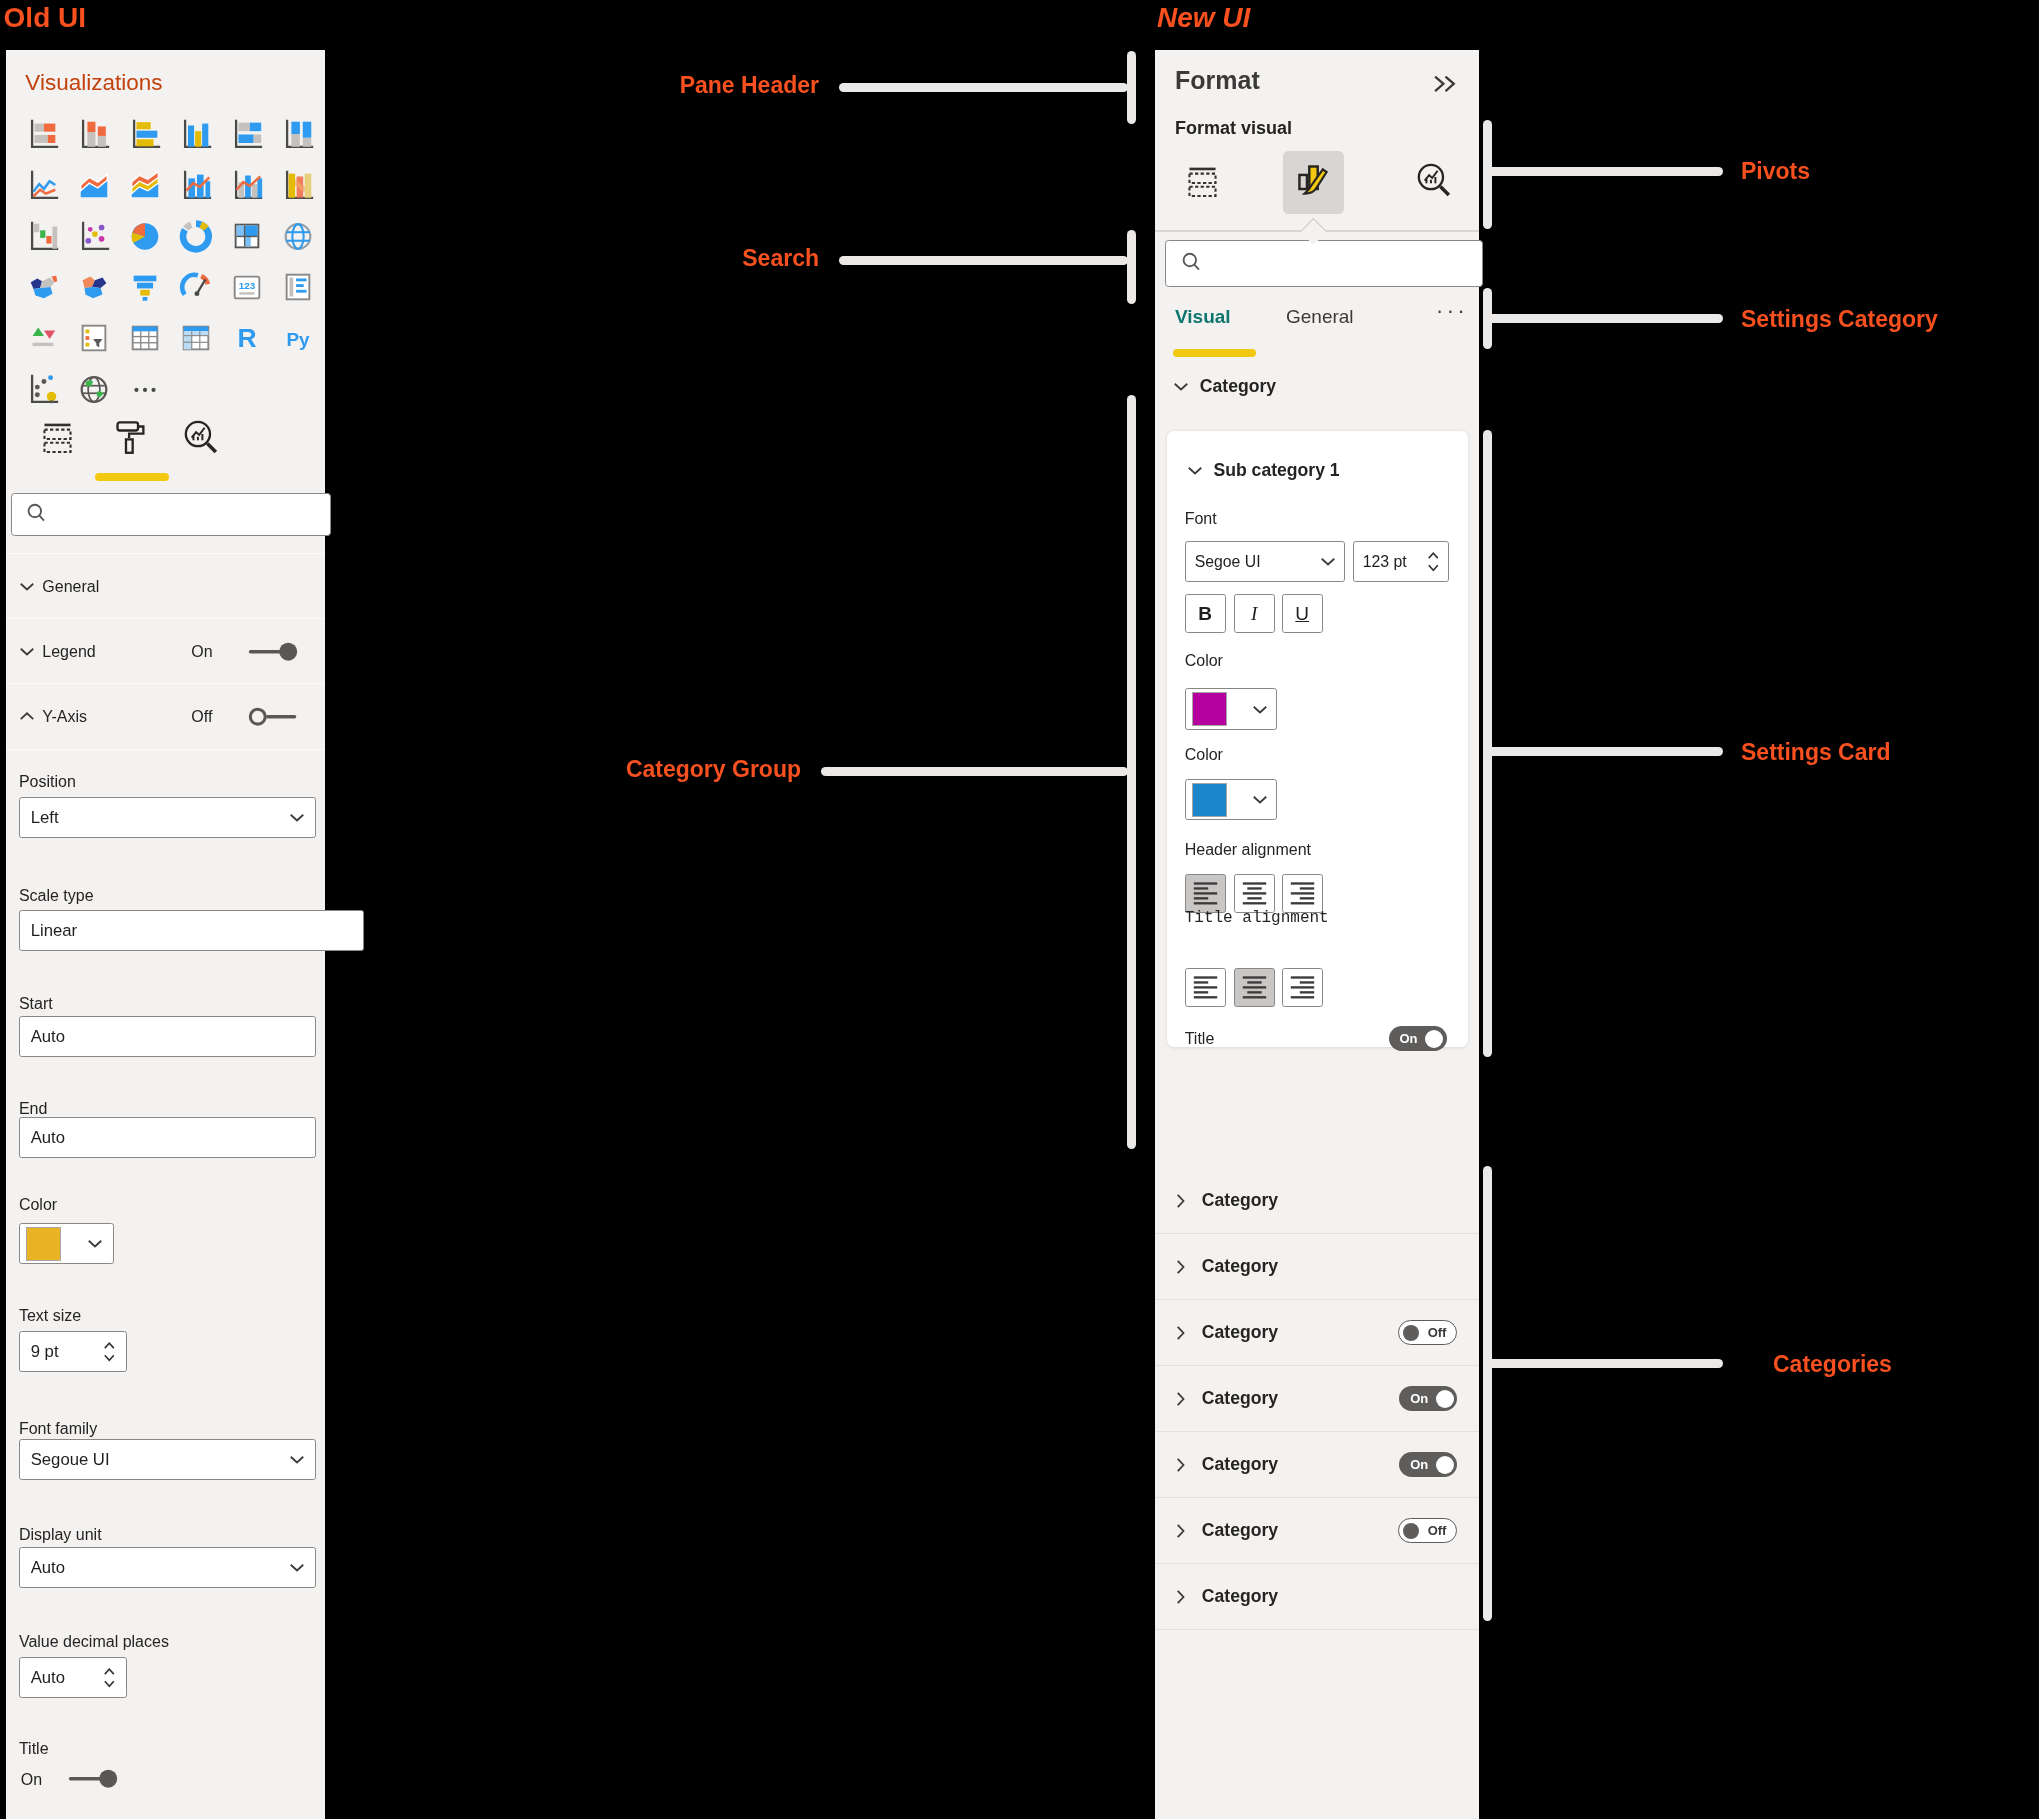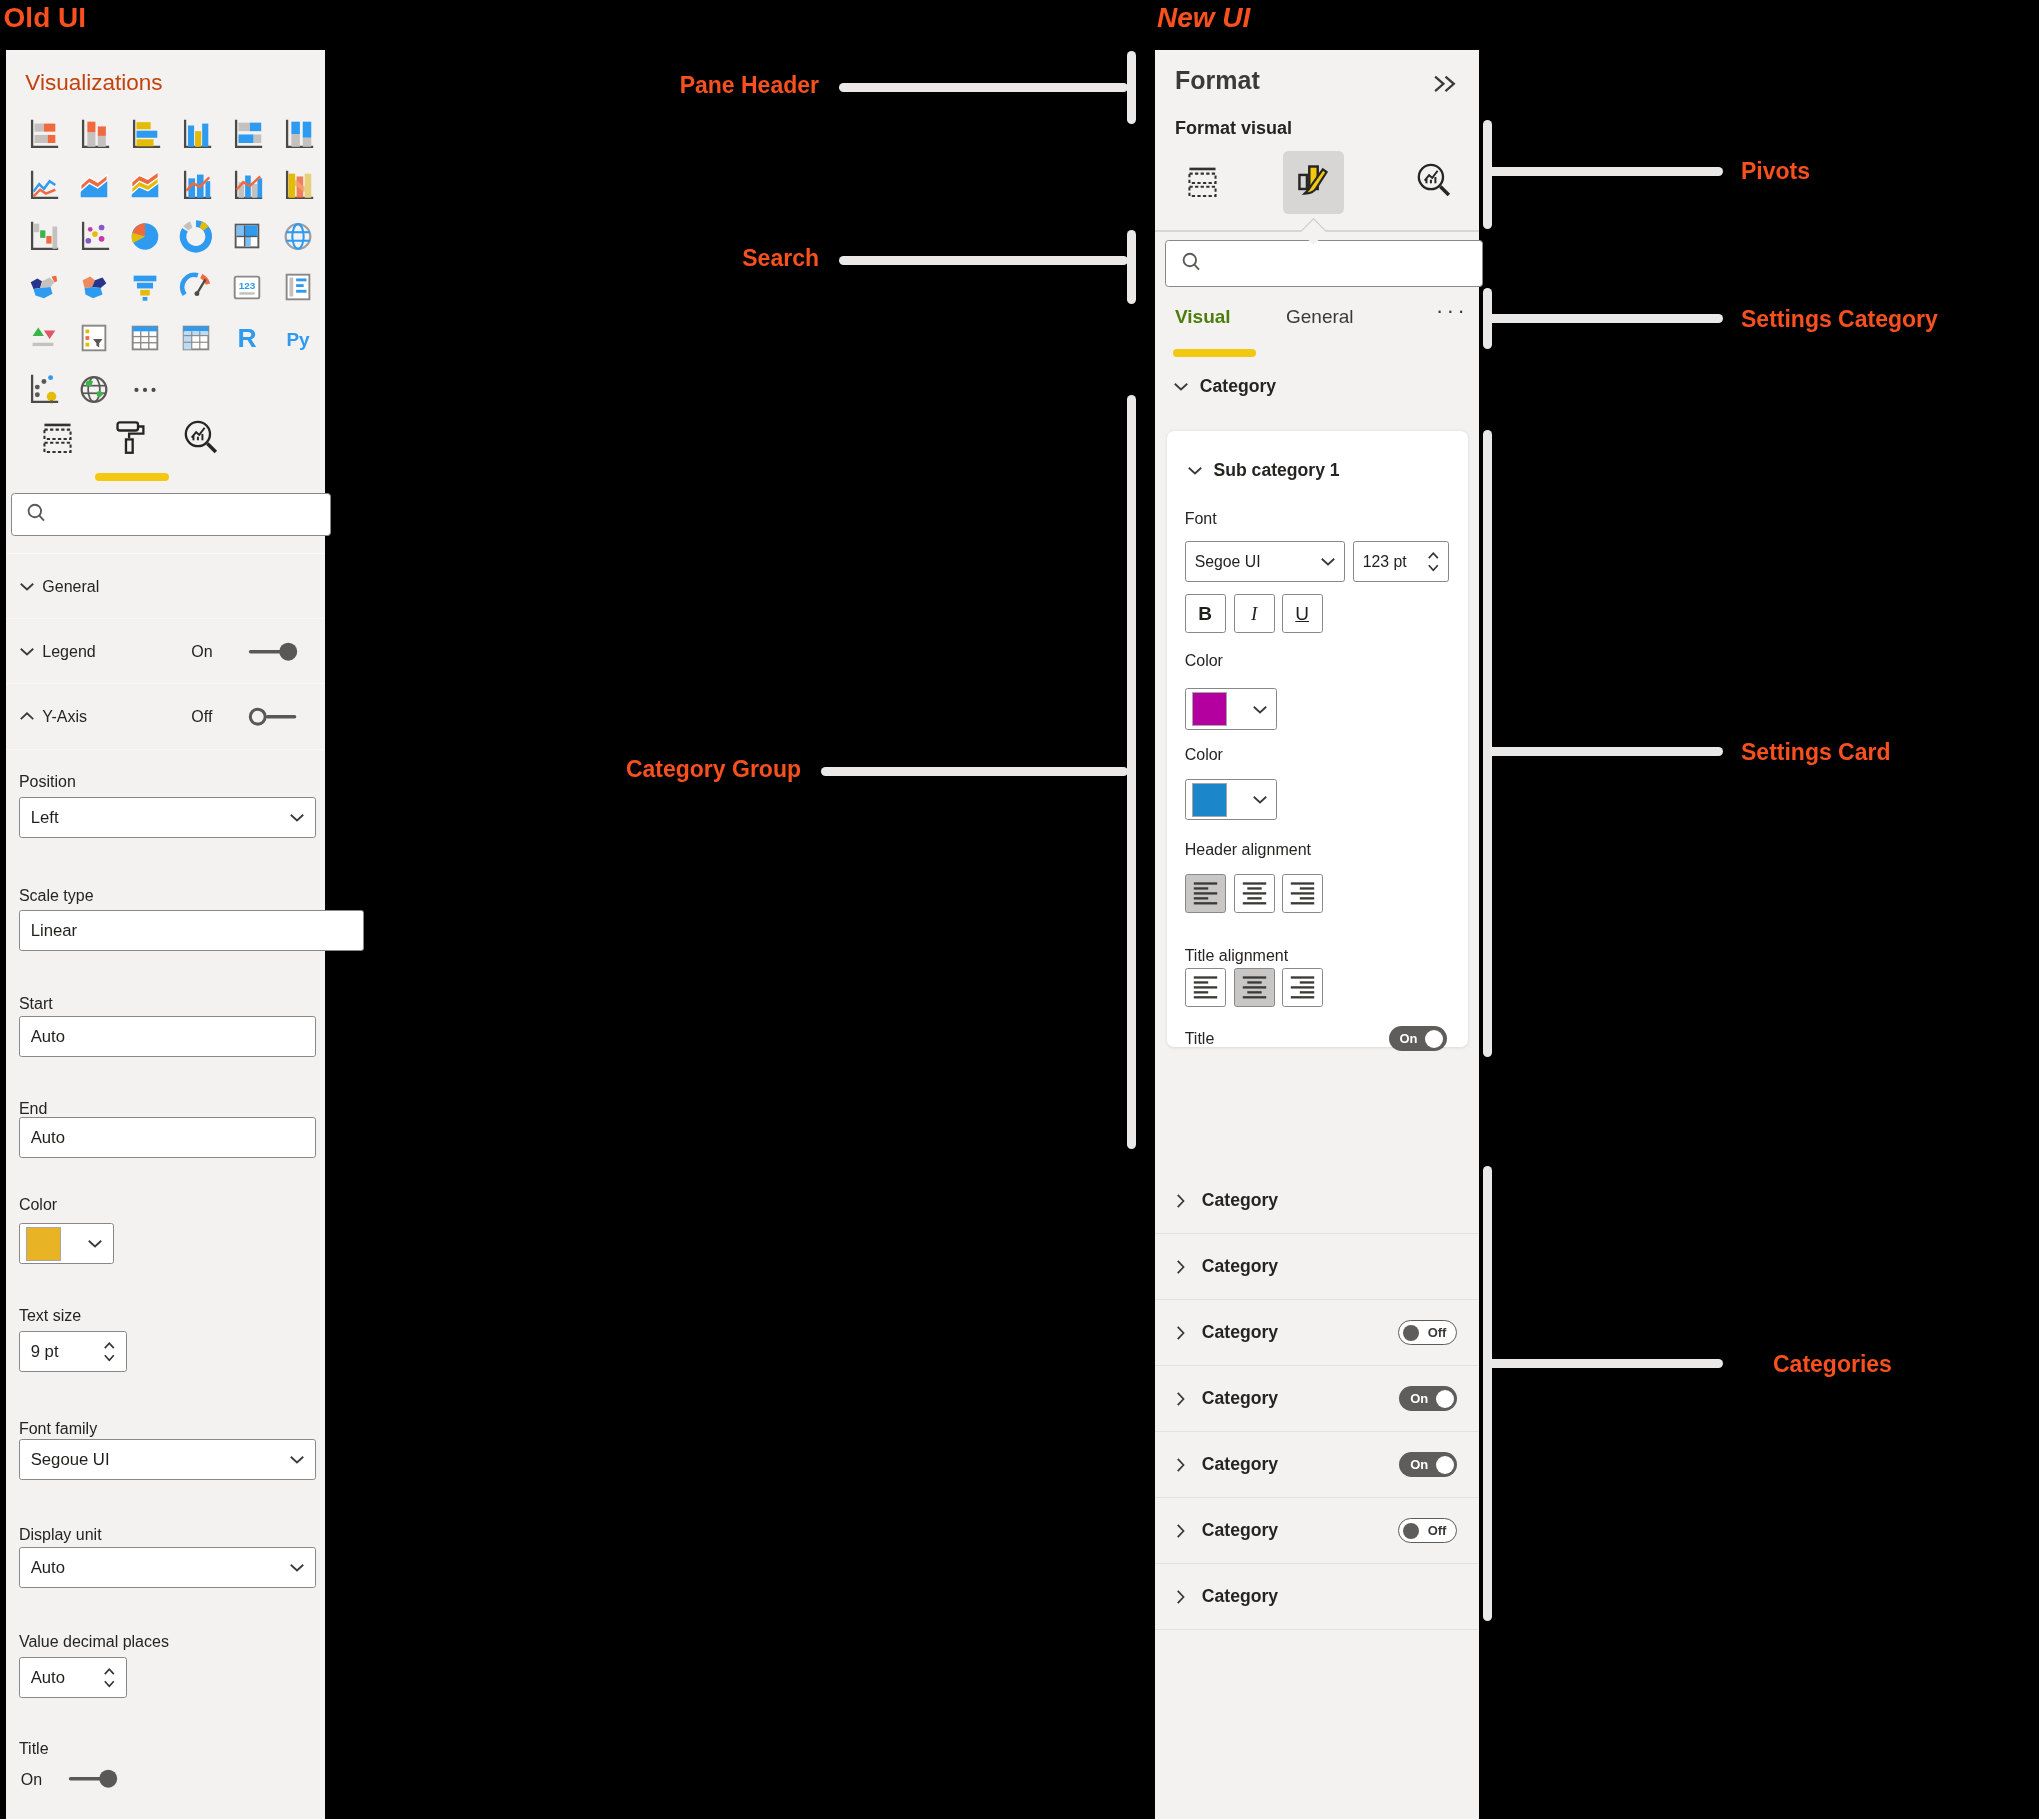--- a/index.html
+++ b/index.html
@@ -38,21 +38,21 @@
 
   
   .fmt-title{position:absolute;left:20px;top:16px;font-size:25px;font-weight:600;color:#3B3A39;}
   .collapse{position:absolute;left:277px;top:23.4px;}
   .fmt-sub{position:absolute;left:20px;top:68px;font-size:18px;font-weight:bold;color:#252423;}
   .pivot{position:absolute;top:106px;width:54px;height:54px;display:flex;align-items:center;justify-content:center;}
   .pivot.sel{top:101px;width:61px;height:63px;background:#D8D6D4;border-radius:5.4px;}
   .pivot-divider{position:absolute;left:0;top:180px;width:324px;height:1.8px;background:#D8D6D4;}
   .pivot-caret{position:absolute;left:149px;top:172px;width:18px;height:18px;background:#F3F2F1;border-top:1.8px solid #CBC9C7;border-left:1.8px solid #CBC9C7;transform:rotate(45deg);z-index:2;}
   .tab{position:absolute;top:256px;font-size:19px;color:#3B3A39;}
-  .tab.sel{font-weight:bold;color:#4d7c0f;}
+  .tab.sel{font-weight:bold;color:#0f766e;}
   .tab-dots{position:absolute;top:248px;font-size:21.6px;letter-spacing:3.6px;color:#3B3A39;}
   .grp-header{position:absolute;display:flex;align-items:center;gap:10.8px;}
   .grp-header .t{font-size:17.6px;font-weight:bold;color:#252423;}
   .card{position:absolute;left:11.7px;width:301px;background:#fff;border-radius:7.2px;box-shadow:0 0.9px 3.6px rgba(0,0,0,.10);}
   .card-lbl{position:absolute;left:18px;font-size:16px;color:#252423;}
   .nctrl{position:absolute;background:#fff;border:1.8px solid #8A8886;border-radius:2.7px;display:flex;align-items:center;box-sizing:border-box;}
   .nctrl .val{padding-left:9px;flex:1;font-size:15.8px;color:#201F1E;white-space:nowrap;}
   .nctrl .tail{margin-right:8px;display:flex;}
   .biu{position:absolute;width:41px;height:39px;background:#fff;border:1.8px solid #8A8886;border-radius:2.7px;display:flex;align-items:center;justify-content:center;font-size:19px;color:#201F1E;box-sizing:border-box;}
   .albtn{position:absolute;width:41px;height:39px;background:#fff;border:1.8px solid #8A8886;border-radius:2.7px;display:flex;align-items:center;justify-content:center;box-sizing:border-box;}
@@ -642,21 +642,21 @@
               <g stroke="#3b3a39" stroke-width="2.6">
                 <line x1="3" y1="5" x2="29" y2="5"></line>
                 <line x1="13" y1="10.5" x2="29" y2="10.5"></line>
                 <line x1="3" y1="16" x2="29" y2="16"></line>
                 <line x1="13" y1="21.5" x2="29" y2="21.5"></line>
                 <line x1="3" y1="27" x2="29" y2="27"></line>
               </g>
             </svg></span>
         </div>
 
-      <div class="card-lbl" style="top:516px;">Title alignment</div>
+      <div class="card-lbl" style="top:478px;font-family:Liberation Mono, monospace;">Title alignment</div>
       <div class="albtn" style="left:18px;top:537px;">
           <span><svg width="29" height="27" viewBox="0 0 32 30">
               <g stroke="#3b3a39" stroke-width="2.6">
                 <line x1="3" y1="5" x2="29" y2="5"></line>
                 <line x1="3" y1="10.5" x2="19" y2="10.5"></line>
                 <line x1="3" y1="16" x2="29" y2="16"></line>
                 <line x1="3" y1="21.5" x2="19" y2="21.5"></line>
                 <line x1="3" y1="27" x2="29" y2="27"></line>
               </g>
             </svg></span>

